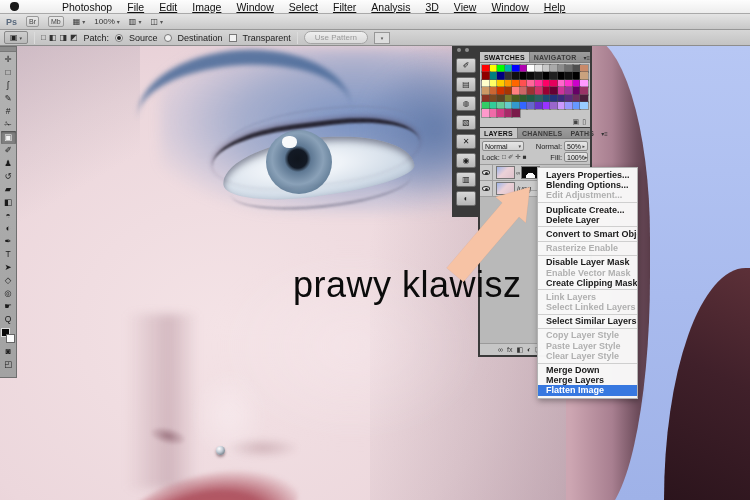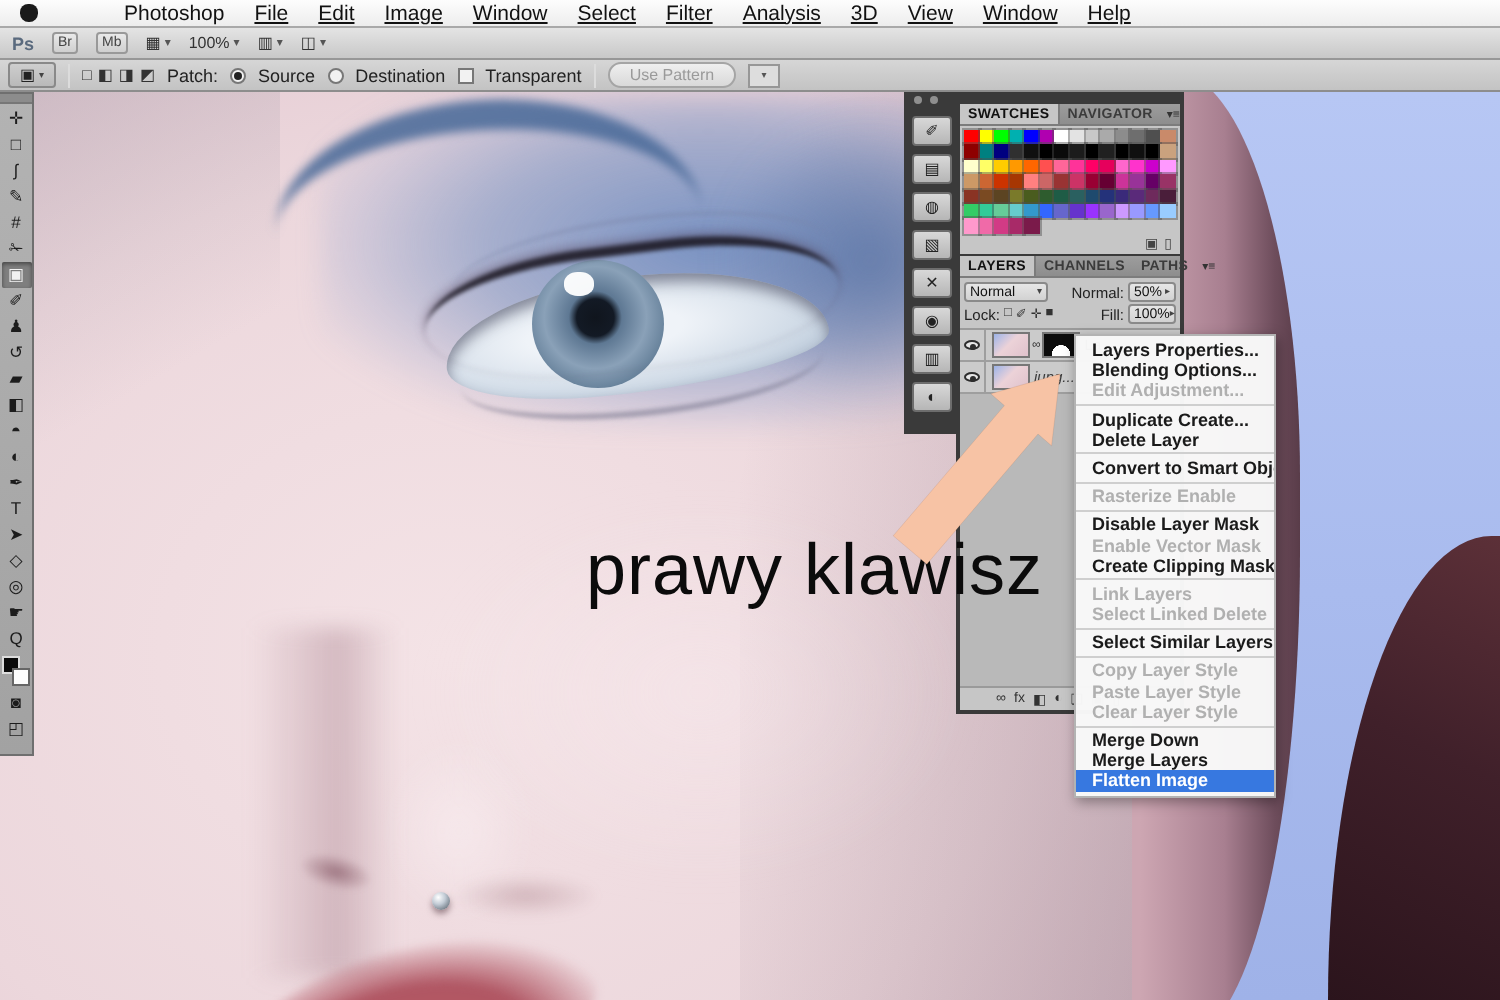--- a/index.html
+++ b/index.html
@@ -502,21 +502,21 @@
       <div class="cm-item separator"></div>
       <div class="cm-item">Convert to Smart Object</div>
       <div class="cm-item separator"></div>
       <div class="cm-item disabled">Rasterize Enable</div>
       <div class="cm-item separator"></div>
       <div class="cm-item">Disable Layer Mask</div>
       <div class="cm-item disabled">Enable Vector Mask</div>
       <div class="cm-item">Create Clipping Mask</div>
       <div class="cm-item separator"></div>
       <div class="cm-item disabled">Link Layers</div>
-      <div class="cm-item disabled">Select Linked Delete</div>
+      <div class="cm-item disabled">Select Linked Layers</div>
       <div class="cm-item separator"></div>
       <div class="cm-item">Select Similar Layers</div>
       <div class="cm-item separator"></div>
       <div class="cm-item disabled">Copy Layer Style</div>
       <div class="cm-item disabled">Paste Layer Style</div>
       <div class="cm-item disabled">Clear Layer Style</div>
       <div class="cm-item separator"></div>
       <div class="cm-item">Merge Down</div>
       <div class="cm-item">Merge Layers</div>
       <div class="cm-item highlighted">Flatten Image</div>

